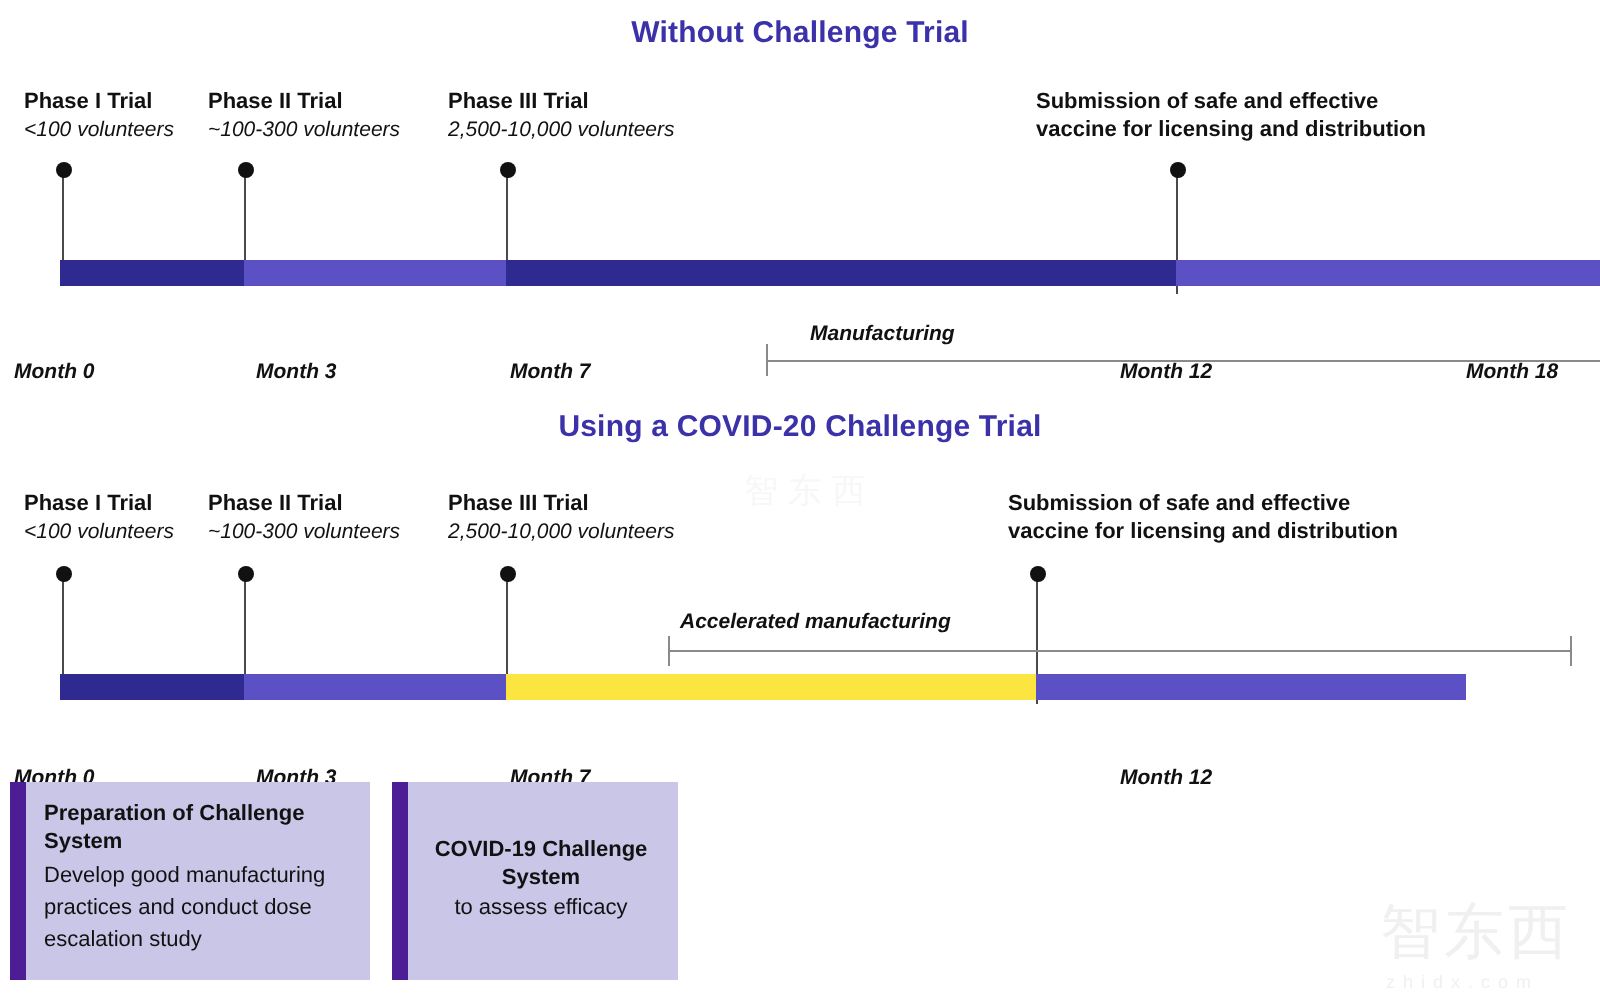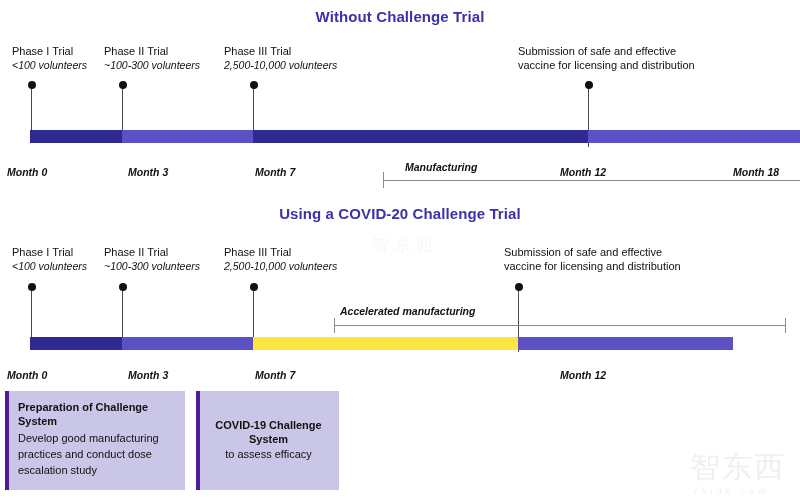--- a/index.html
+++ b/index.html
@@ -25,21 +25,21 @@
     width: 100%;
     text-align: center;
     color: #1a1a1a;
     font-style: italic;
     font-size: 10.5px;
   }
 
   
   .ms { position: absolute; }
   .ms .ms-title {
-    font-size: 11px; font-weight: normal; color: #111; white-space: nowrap;
+    font-size: 11px; font-weight: bold; color: #111; white-space: nowrap;
     line-height: 14px;
   }
   .ms .ms-sub {
     font-size: 10.5px; font-style: italic; color: #111; white-space: nowrap;
     line-height: 14px;
   }
 
   
   .stem { position: absolute; width: 1px; background: #4a4a4a; }
   .stem .dot {
@@ -48,38 +48,38 @@
     background: #111;
   }
 
   
   .bar { position: absolute; height: 13px; }
   .seg { position: absolute; height: 100%; top: 0; }
 
   
   .month {
     position: absolute; font-size: 10.5px; font-style: italic;
-    font-weight: bold; color: #111; white-space: nowrap;
+    font-weight: bold; color: #111; white-space: nowrap; margin-top: 14px;
   }
 
   
   .bracket { position: absolute; height: 1px; background: #8a8a8a; }
   .bracket-cap {
     position: absolute; width: 1px; background: #8a8a8a;
   }
   .bracket-label {
     position: absolute; font-size: 10.5px; font-style: italic;
     font-weight: bold; color: #111; white-space: nowrap;
   }
 
   
   .info-box {
     position: absolute;
     background: #c9c6e8;
-    border-left: 4px solid #4c1d95;
+    border-left: 8px solid #4c1d95;
     padding: 9px 11px 9px 9px;
   }
   .info-box .box-title {
     font-size: 11px; font-weight: bold; color: #111; line-height: 14px;
   }
   .info-box .box-body {
     font-size: 11px; color: #111; line-height: 16px; margin-top: 2px;
   }
   .info-box.centered { text-align: center; }
   .info-box.centered .box-body { margin-top: 0px; }

